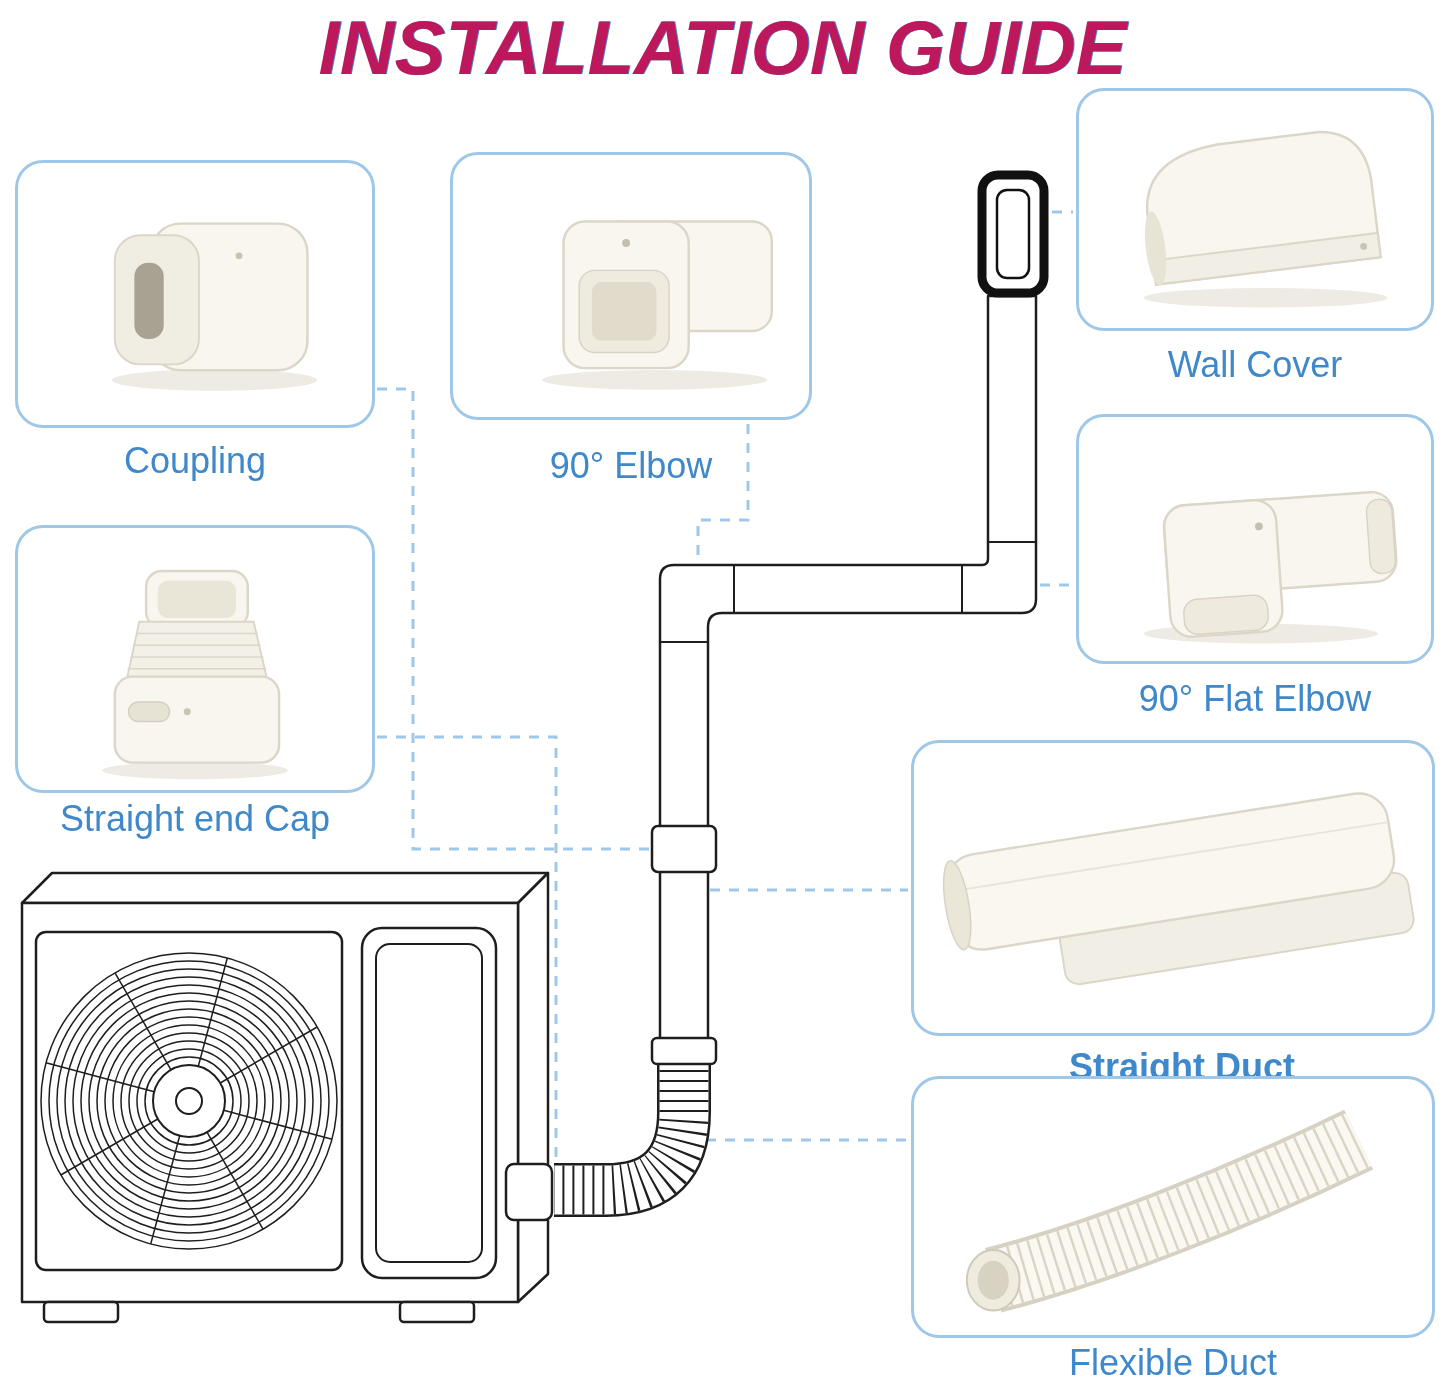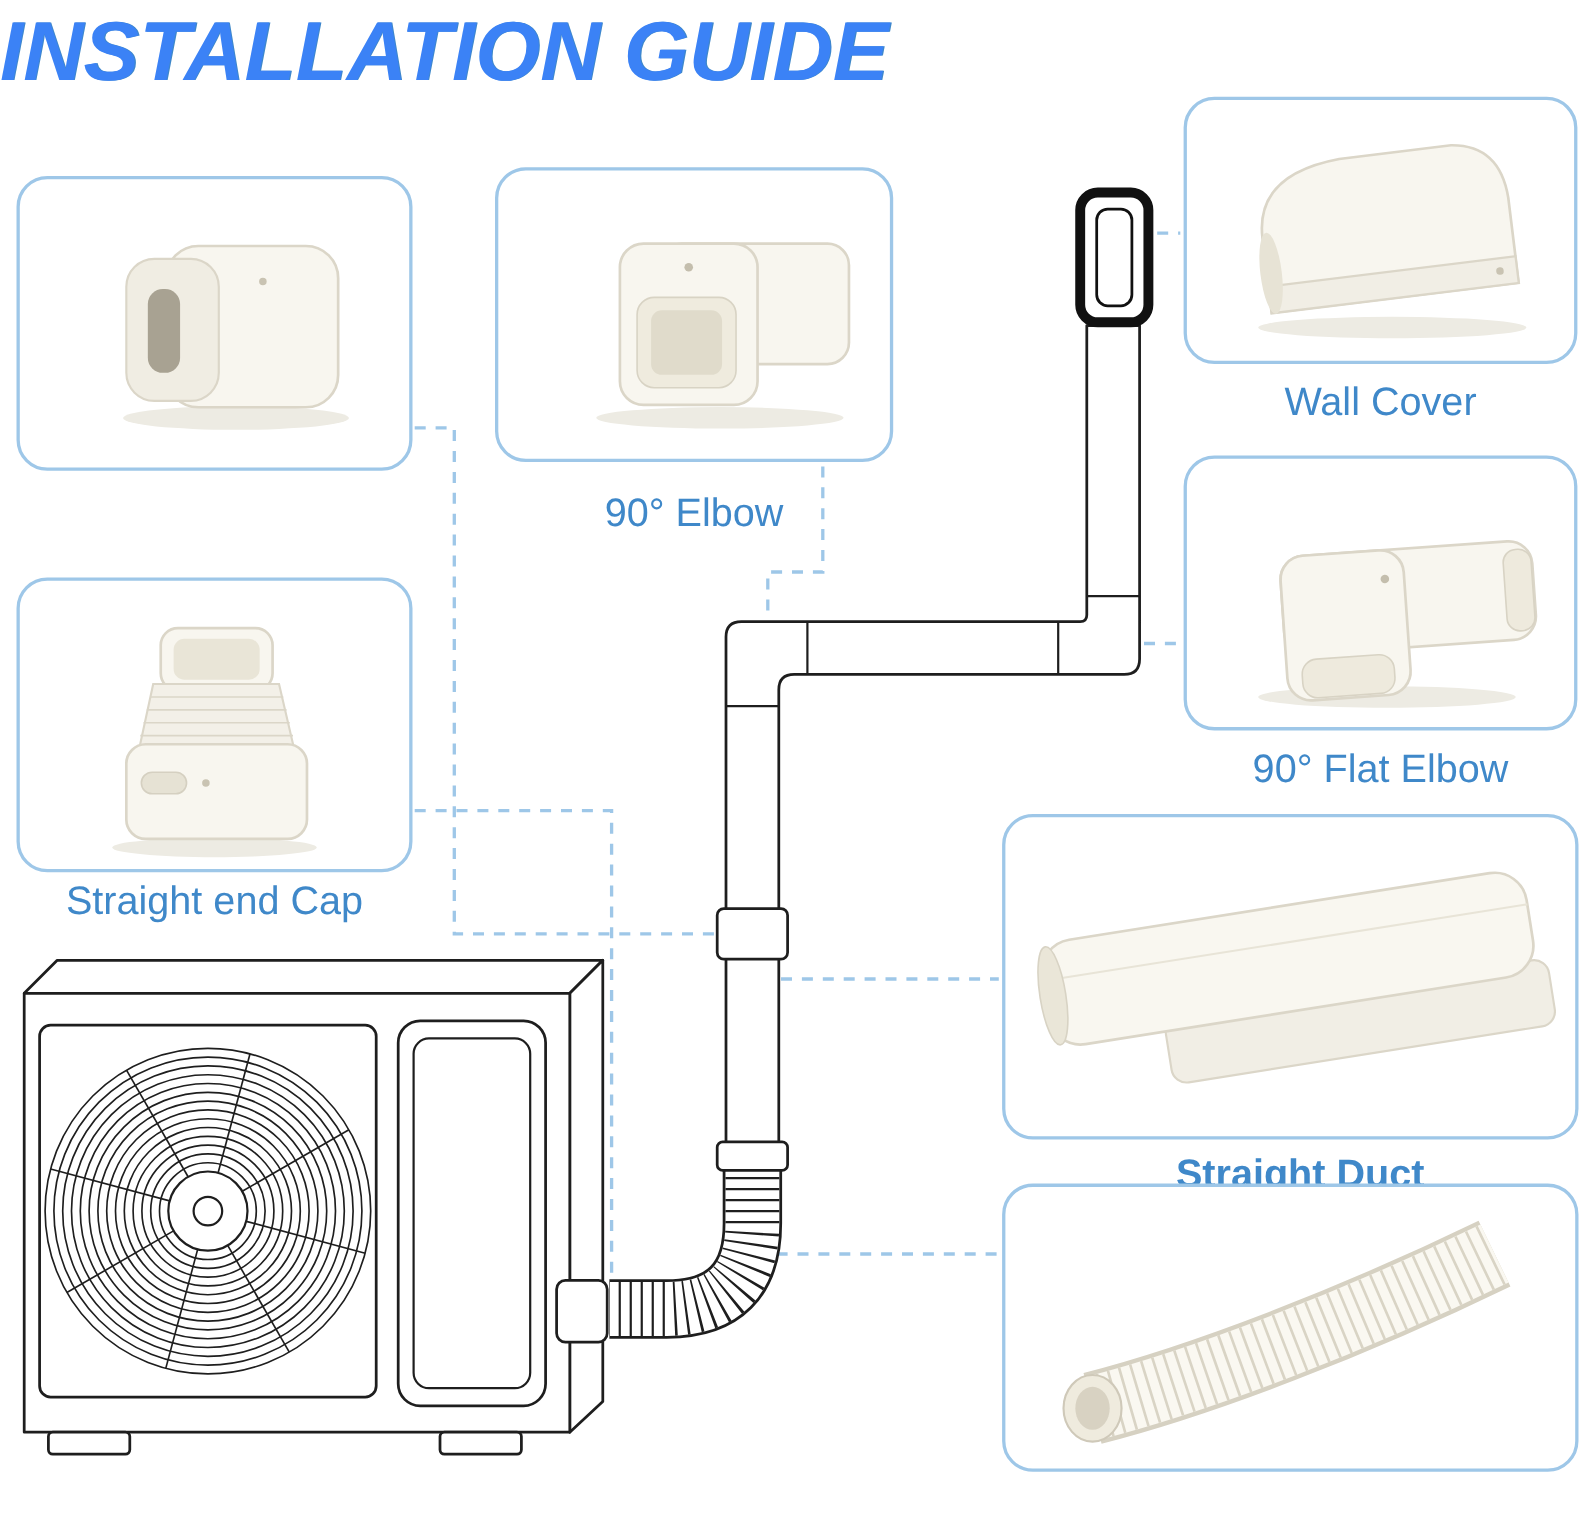--- a/index.html
+++ b/index.html
@@ -8,24 +8,24 @@
     width:1445px;height:1391px;
     background:#ffffff;
     font-family:"Liberation Sans", sans-serif;
     overflow:hidden;
   }
   .lineart{
     position:absolute;left:0;top:0;width:1445px;height:1391px;z-index:1;
   }
   .page-title{
     position:absolute;top:4px;left:0;width:100%;
-    text-align:left;
+    text-align:center;
     font-size:76px;font-weight:bold;font-style:italic;
     letter-spacing:0px;
-    color:#3b82f6;
+    color:#be185d;
     text-shadow:1px 0 #3f88c9;
     z-index:3;
   }
   .callout{
     position:absolute;
     border:3px solid #9ec7e8;
     border-radius:28px;
     background:#ffffff;
     overflow:hidden;
     z-index:2;
@@ -121,20 +121,21 @@
 
   <div class="callout" style="left:15px;top:160px;width:360px;height:268px;">
     <svg viewBox="0 0 360 268">
       <ellipse cx="200" cy="222" rx="105" ry="11" fill="#edebe3"></ellipse>
       <rect x="135" y="62" width="160" height="150" rx="30" fill="#f8f6ef" stroke="#dbd6c8" stroke-width="2.5"></rect>
       <rect x="98" y="74" width="86" height="132" rx="26" fill="#f0ede3" stroke="#dbd6c8" stroke-width="2"></rect>
       <rect x="118" y="102" width="30" height="78" rx="14" fill="#a8a292"></rect>
       <circle cx="225" cy="95" r="3.5" fill="#c9c3b2"></circle>
     </svg>
   </div>
+  <div class="part-label" style="left:15px;top:440px;width:360px;">Coupling</div>
 
   <div class="callout" style="left:450px;top:152px;width:362px;height:268px;">
     <svg viewBox="0 0 362 268">
       <ellipse cx="205" cy="230" rx="115" ry="10" fill="#edebe3"></ellipse>
       <rect x="150" y="68" width="175" height="112" rx="20" fill="#f8f6ef" stroke="#dbd6c8" stroke-width="2.5"></rect>
       <rect x="112" y="68" width="128" height="150" rx="22" fill="#f8f6ef" stroke="#dbd6c8" stroke-width="2.5"></rect>
       <rect x="128" y="118" width="92" height="84" rx="16" fill="#efebde" stroke="#d8d3c4" stroke-width="1.5"></rect>
       <rect x="141" y="130" width="66" height="60" rx="10" fill="#e0dbcb"></rect>
       <circle cx="176" cy="90" r="4" fill="#c4bead"></circle>
     </svg>
@@ -182,20 +183,21 @@
 
   <div class="callout" style="left:911px;top:1076px;width:524px;height:262px;">
     <svg viewBox="0 0 524 262">
       <path d="M78 206 C180 180 320 126 452 62" stroke="#d6d1c2" stroke-width="68" fill="none"></path>
       <path d="M78 206 C180 180 320 126 452 62" stroke="#faf8f1" stroke-width="60" fill="none"></path>
       <path d="M78 206 C180 180 320 126 452 62" stroke="#d9d4c5" stroke-width="60" stroke-dasharray="2.5 8.5" fill="none"></path>
       <ellipse cx="78" cy="206" rx="27" ry="31" fill="#efebde" stroke="#cfc9b9" stroke-width="2"></ellipse>
       <ellipse cx="78" cy="206" rx="16" ry="20" fill="#d8d2c2"></ellipse>
     </svg>
   </div>
+  <div class="part-label" style="left:911px;top:1342px;width:524px;">Flexible Duct</div>
 
   <div class="callout" style="left:15px;top:525px;width:360px;height:268px;">
     <svg viewBox="0 0 360 268">
       <ellipse cx="180" cy="248" rx="95" ry="9" fill="#edebe3"></ellipse>
       <rect x="130" y="44" width="104" height="58" rx="16" fill="#f8f6ef" stroke="#dbd6c8" stroke-width="2.5"></rect>
       <rect x="142" y="54" width="80" height="38" rx="10" fill="#e9e5d7"></rect>
       <polygon points="123,96 240,96 254,156 110,156" fill="#f3f0e8" stroke="#dbd6c8" stroke-width="2"></polygon>
       <path d="M120 108 L244 108 M117 120 L247 120 M114 132 L250 132 M111 144 L253 144" stroke="#dbd6c8" stroke-width="1.5" fill="none"></path>
       <rect x="98" y="152" width="168" height="88" rx="18" fill="#f8f6ef" stroke="#dbd6c8" stroke-width="2.5"></rect>
       <rect x="112" y="178" width="42" height="20" rx="10" fill="#e6e2d4" stroke="#d5d0c1" stroke-width="1.5"></rect>

